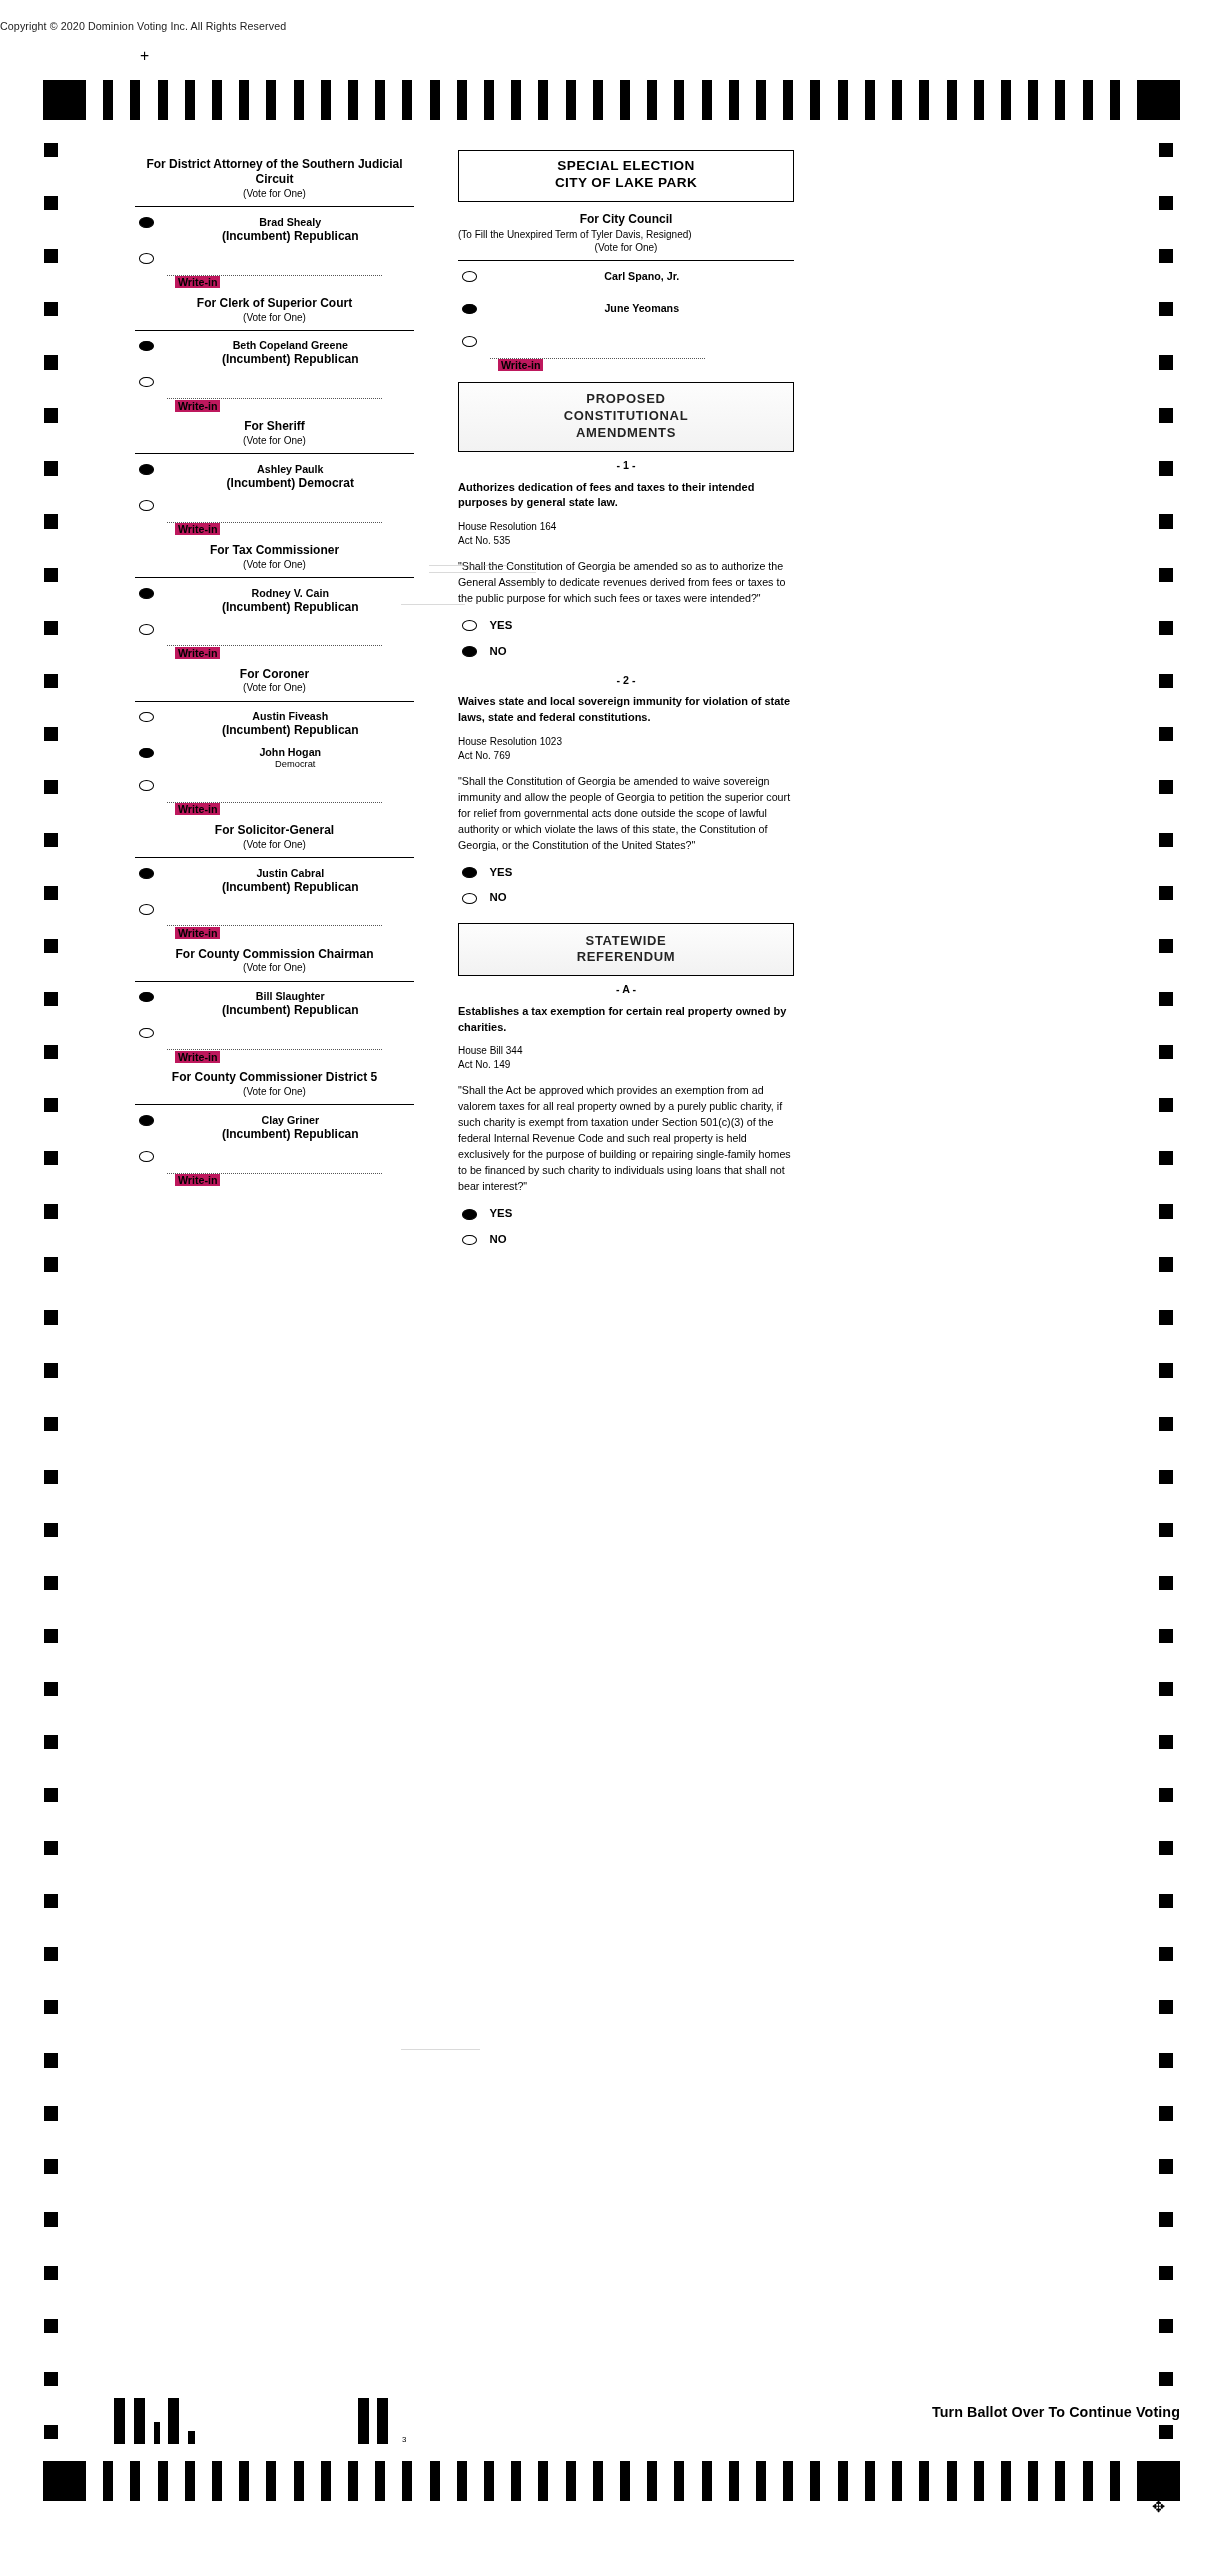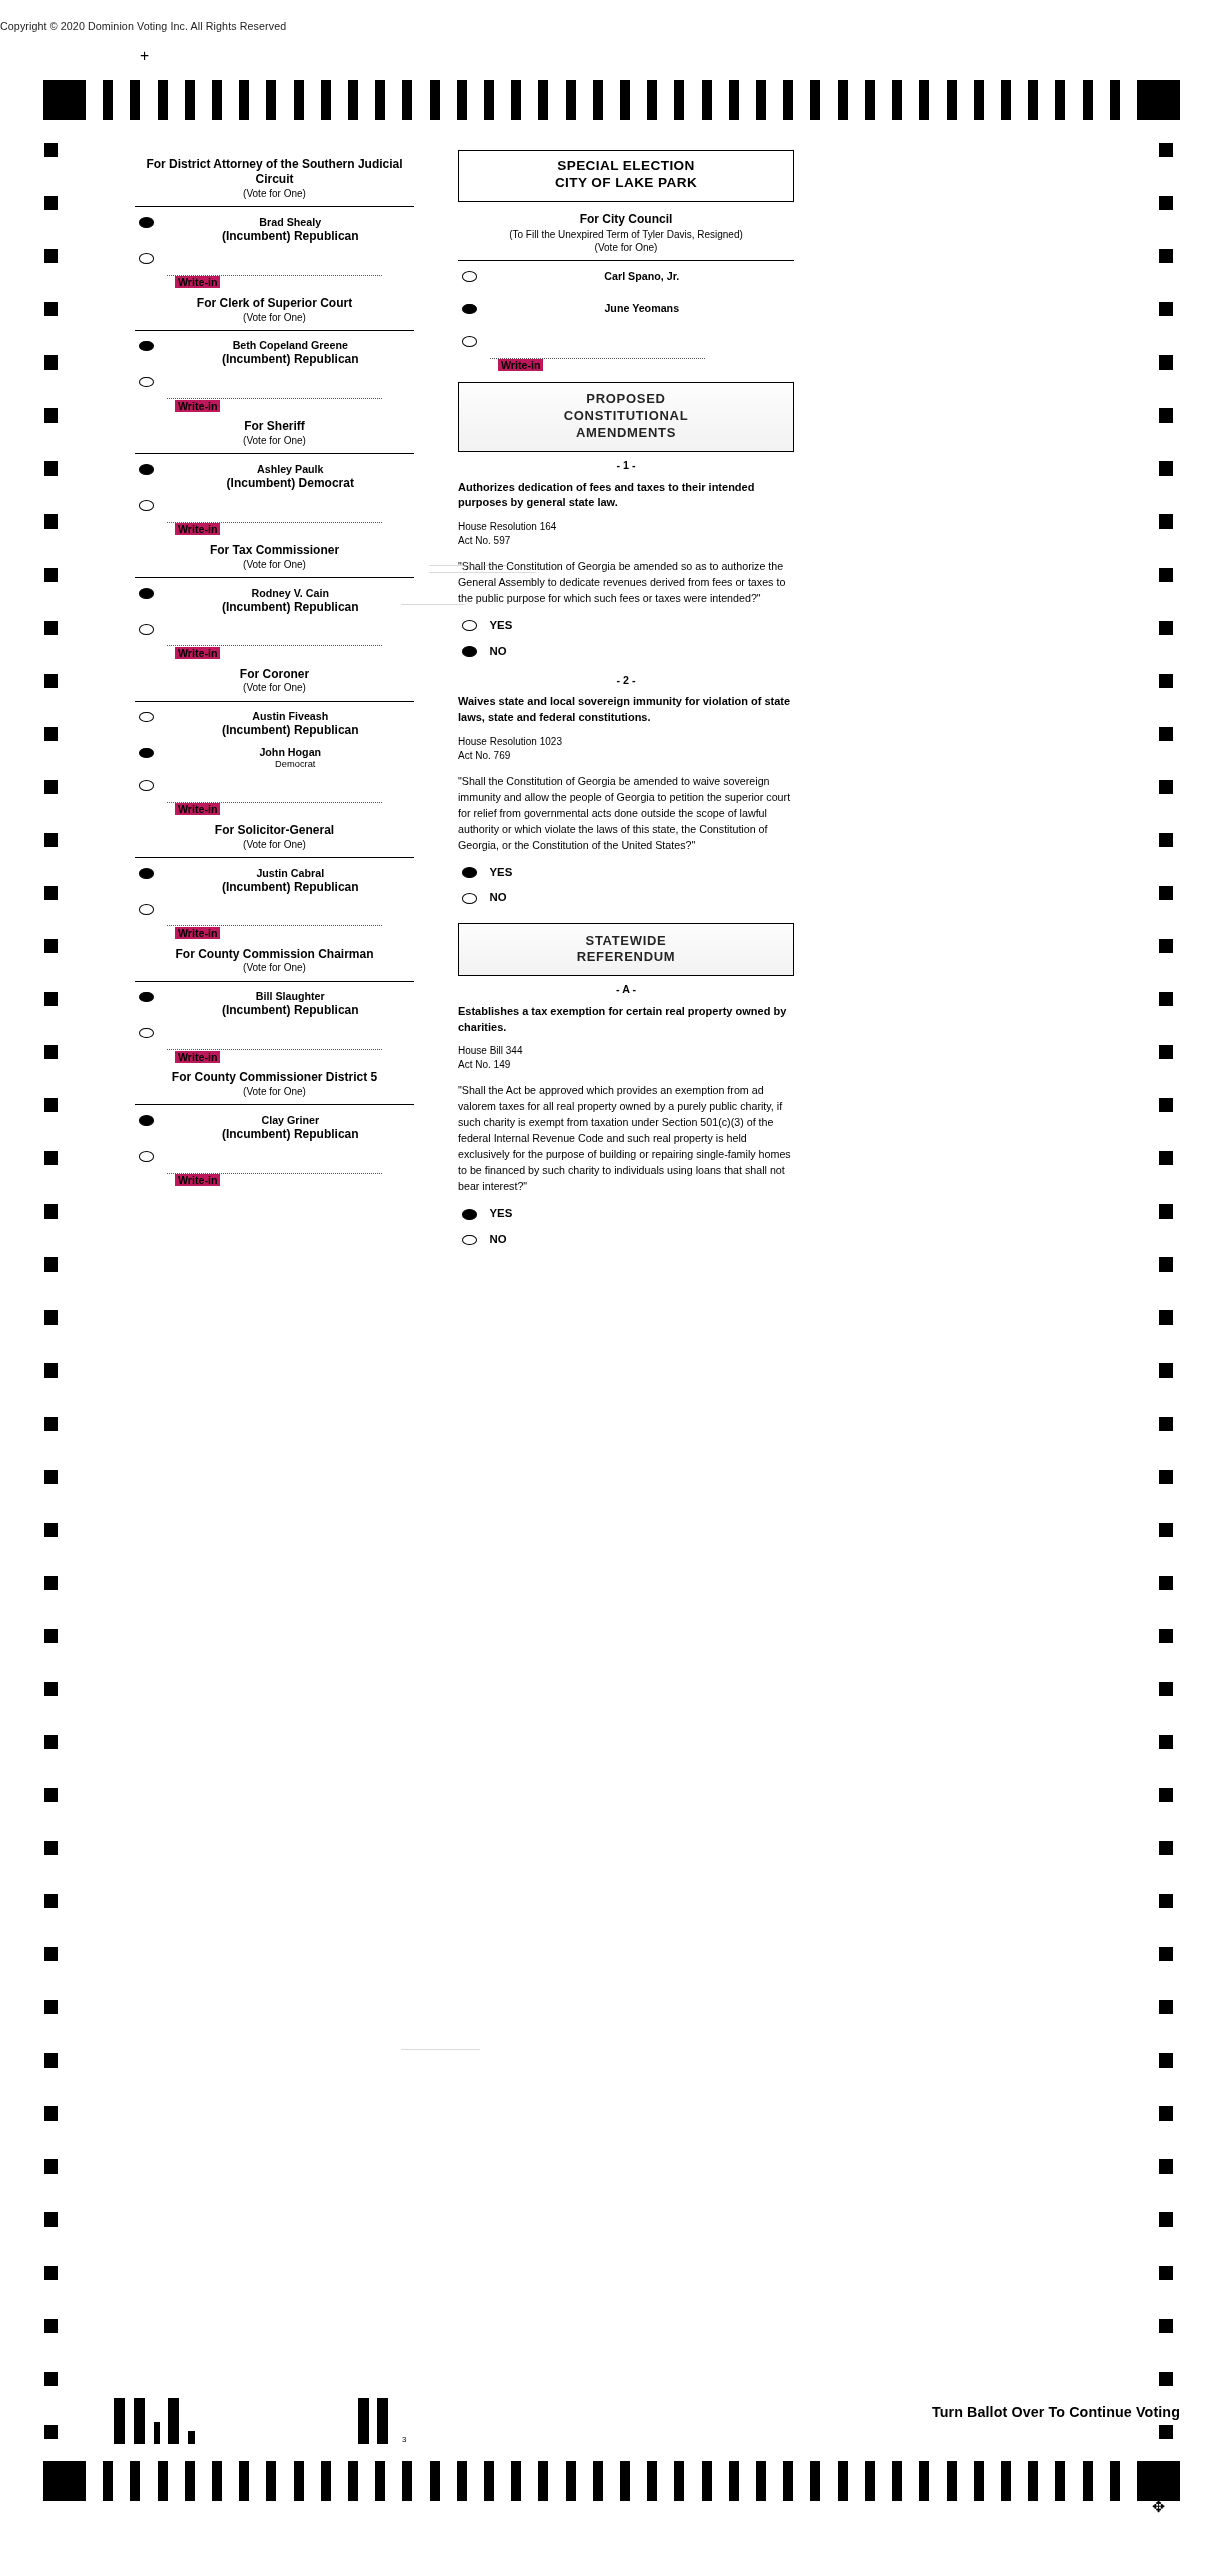--- a/index.html
+++ b/index.html
@@ -129,21 +129,20 @@
     margin: 0;
     padding-top: 7.2px;
   }
   .vote-for {
     font-size: 10px;
     text-align: center;
     margin: 0.7px 0 0 0;
   }
   .contest-sub {
     font-size: 10px;
-    text-align: center;
     line-height: 1.3;
     margin: 1.4px 0 0 0;
   }
 
   .rule {
     border: 0;
     border-top: 0.7px solid #000;
     margin: 7.2px 0 0 0;
   }
 
@@ -640,21 +639,21 @@
       <div class="banner">
         <div class="bline">PROPOSED</div>
         <div class="bline">CONSTITUTIONAL</div>
         <div class="bline">AMENDMENTS</div>
       </div>
       <div class="contest">
         <div class="amend-num">- 1 -</div>
         <div class="amend-summary">Authorizes dedication of fees and taxes to their intended purposes by general state law.</div>
         <div class="amend-ref">
           <div>House Resolution 164</div>
-          <div>Act No. 597</div>
+          <div>Act No. 535</div>
         </div>
         <div class="amend-body">"Shall the Constitution of Georgia be amended so as to authorize the General Assembly to dedicate revenues derived from fees or taxes to the public purpose for which such fees or taxes were intended?"</div>
         <div class="yn-option"><div class="oval"></div><span class="yn-label">YES</span></div>
         <div class="yn-option"><div class="oval filled"></div><span class="yn-label">NO</span></div>
       </div>
       <div class="contest">
         <div class="amend-num">- 2 -</div>
         <div class="amend-summary">Waives state and local sovereign immunity for violation of state laws, state and federal constitutions.</div>
         <div class="amend-ref">
           <div>House Resolution 1023</div>

